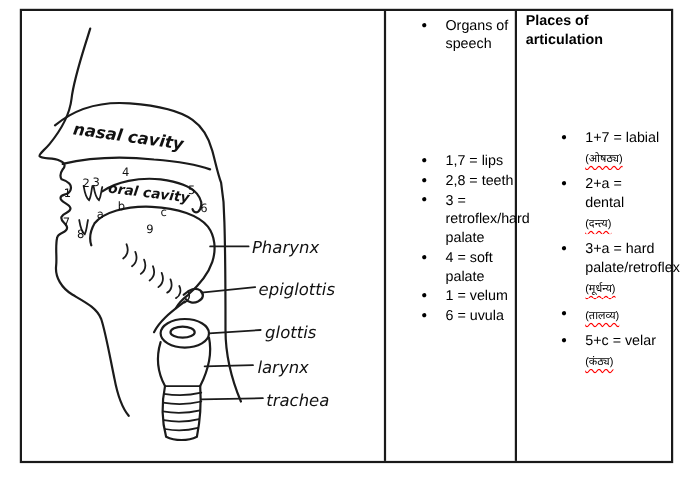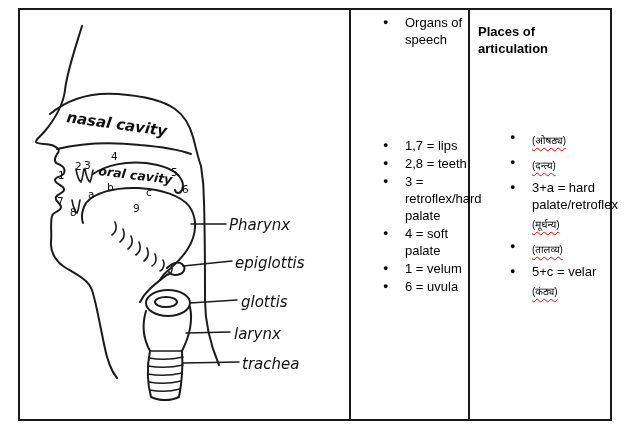--- a/index.html
+++ b/index.html
@@ -3,21 +3,21 @@
 <meta charset="utf-8">
 <style>
   html,body{margin:0;padding:0;background:#fff;}
   .canvas{position:relative;width:634px;height:434px;background:#fff;overflow:hidden;
           font-family:"Liberation Sans",sans-serif;color:#000;}
   .table{position:absolute;left:18px;top:8px;width:594px;height:413px;
          border:2px solid #1a1a1a;display:flex;box-sizing:border-box;background:#fff;}
   .col{box-sizing:border-box;height:100%;}
   .col-diagram{width:331px;border-right:2px solid #1a1a1a;position:relative;}
   .col-organs{width:119px;border-right:2px solid #1a1a1a;padding-top:4px;}
-  .col-places{width:138px;padding-top:13px;}
+  .col-places{width:138px;padding-top:0;}
   .hdr{font-weight:bold;font-size:13px;line-height:17px;padding-left:8px;width:90px;}
   .li{display:flex;align-items:flex-start;margin-bottom:1px;}
   .col-organs .li{padding-left:32px;}
   .col-places .li{padding-left:40px;}
   .bullet{width:22px;flex:0 0 22px;font-size:9px;line-height:17px;}
   .txt{font-size:13px;line-height:17px;}
   .col-organs .txt{width:62px;}
   .col-places .txt{width:72px;}
   .bold{font-weight:normal;}
   .organs-list{margin-top:89px;}
@@ -146,26 +146,28 @@
         </div>
       </div>
     </div>
 
     <div class="col col-places">
       <div class="hdr">Places of articulation</div>
       <div class="places-list">
         <div class="li">
           <span class="bullet">●</span>
           <div class="txt">
+            <div>1+7 = labial</div>
             <div class="dev">(ओषठ्य)</div>
           </div>
         </div>
         <div class="li">
           <span class="bullet">●</span>
           <div class="txt">
+            <div>2+a = dental</div>
             <div class="dev">(दन्त्य)</div>
           </div>
         </div>
         <div class="li">
           <span class="bullet">●</span>
           <div class="txt">
             <div>3+a = hard palate/retroflex</div>
             <div class="dev">(मूर्धन्य)</div>
           </div>
         </div>

